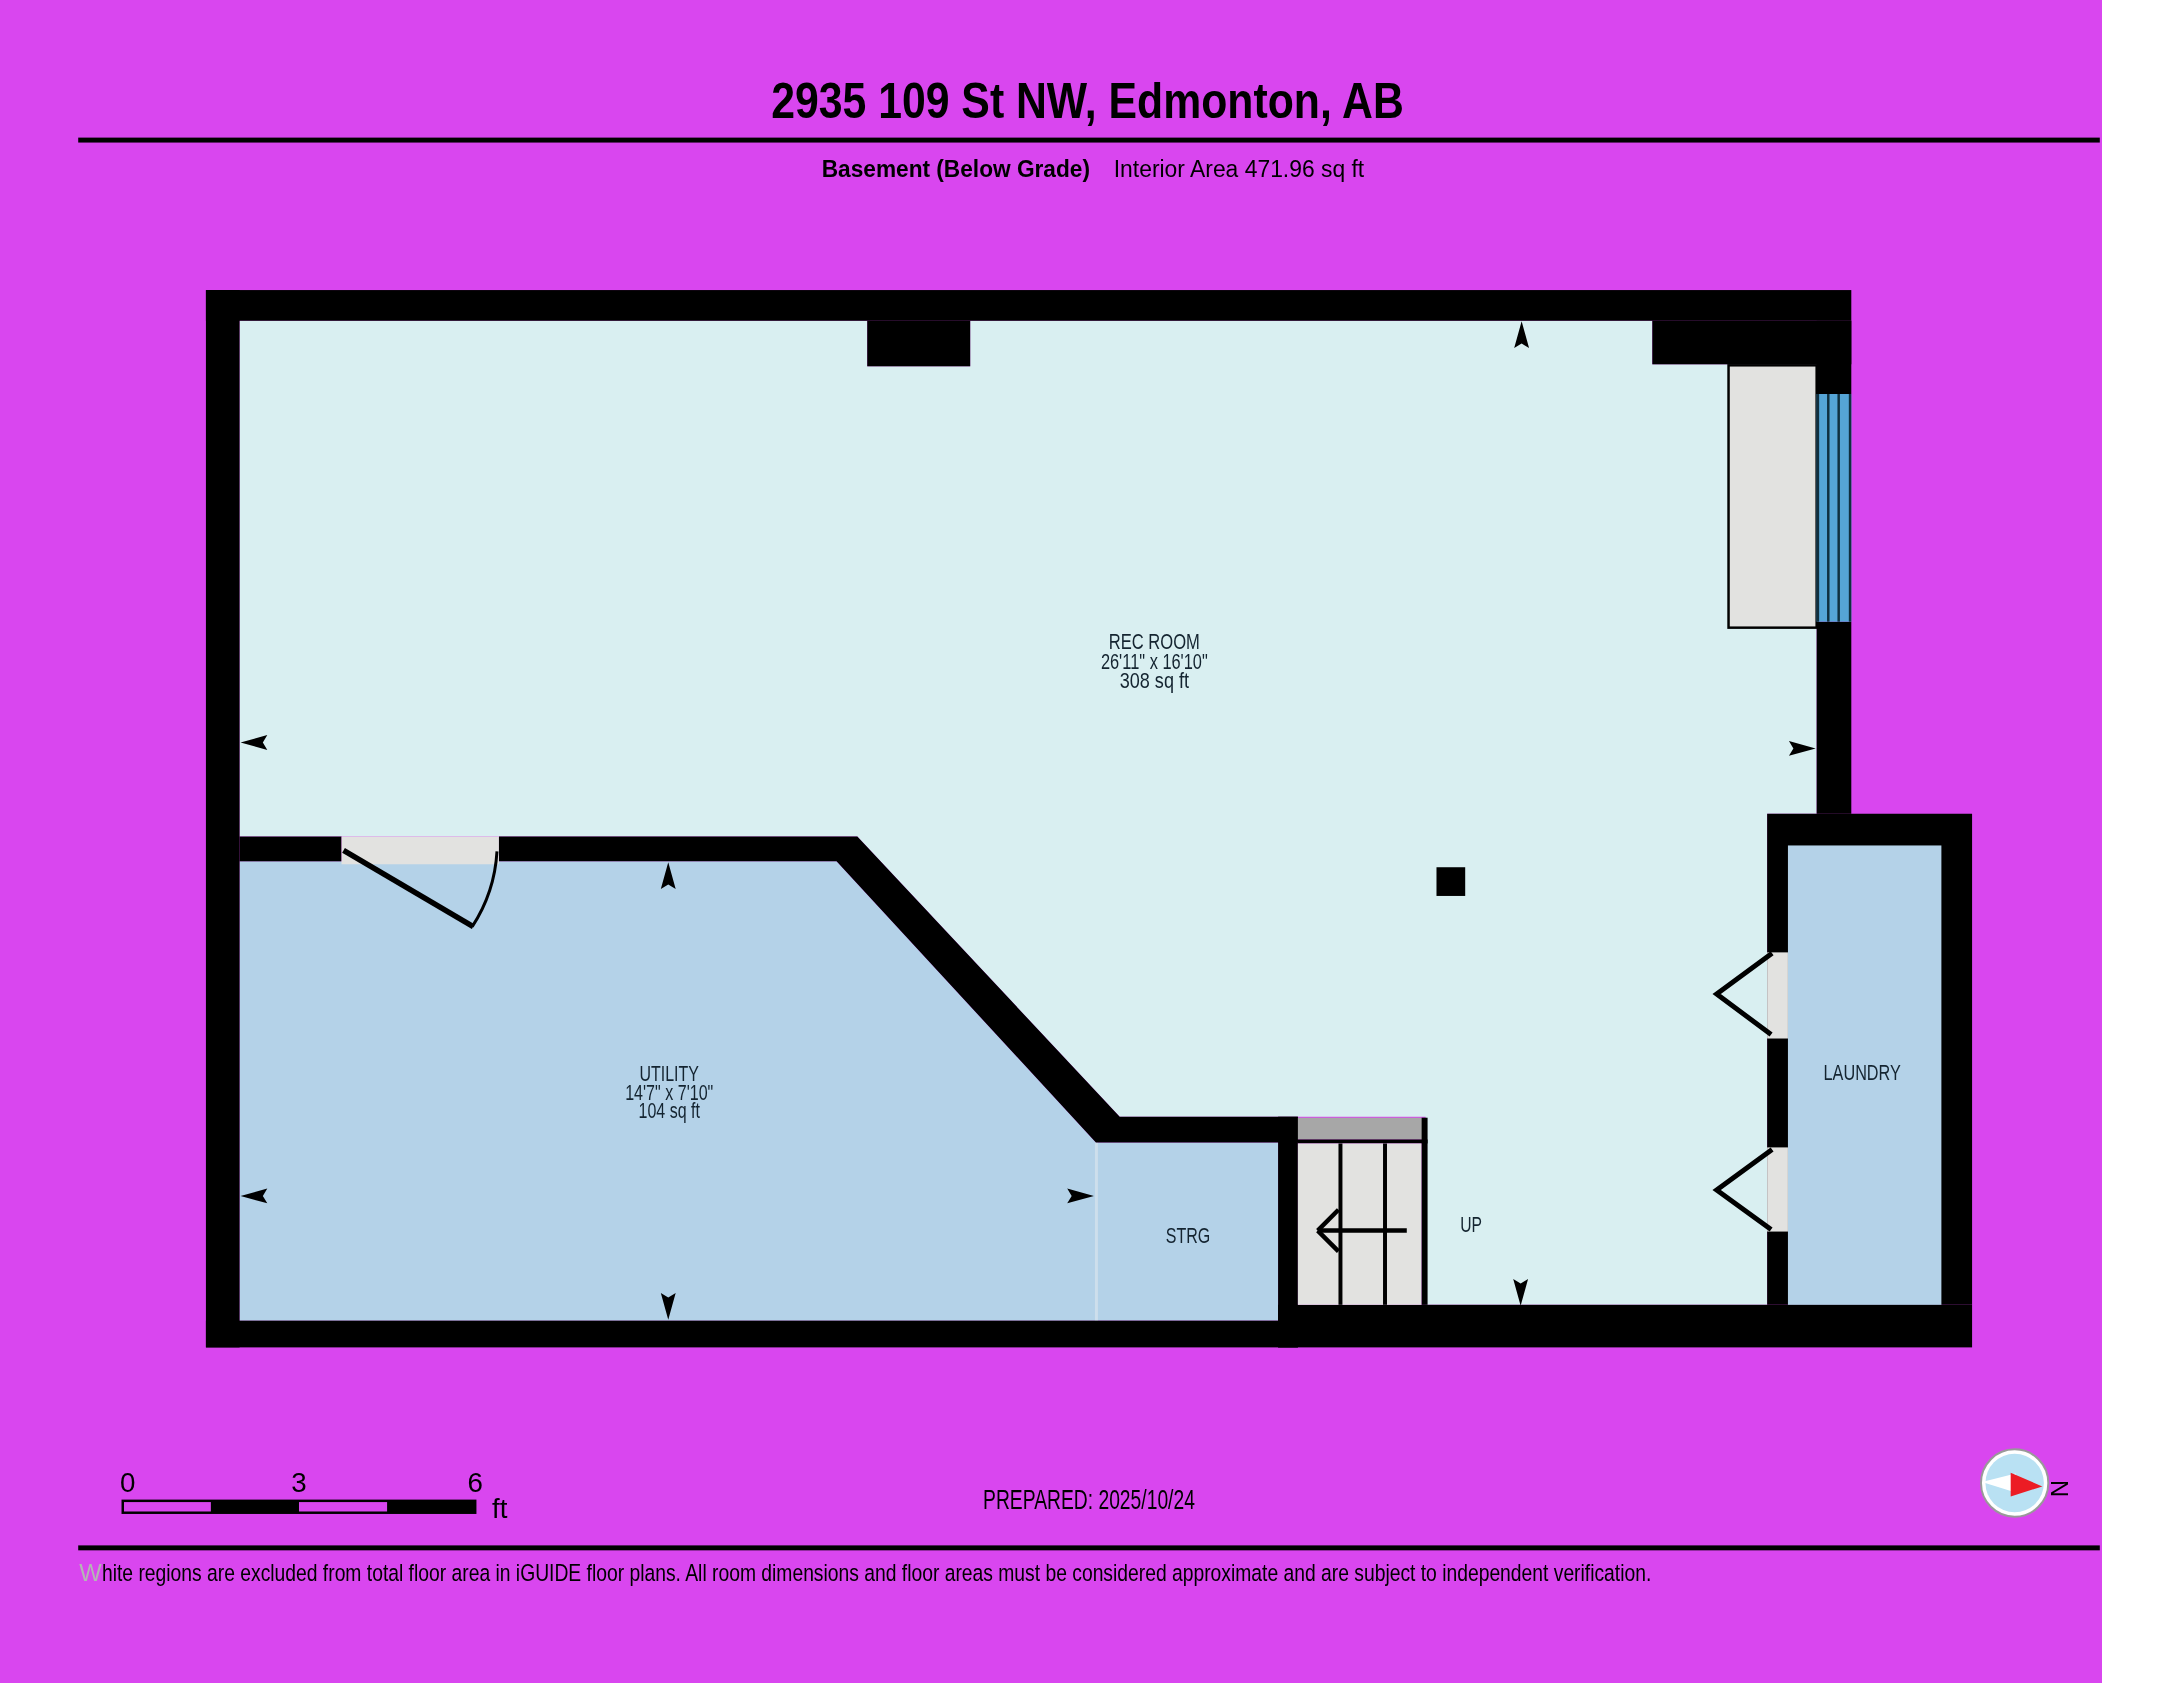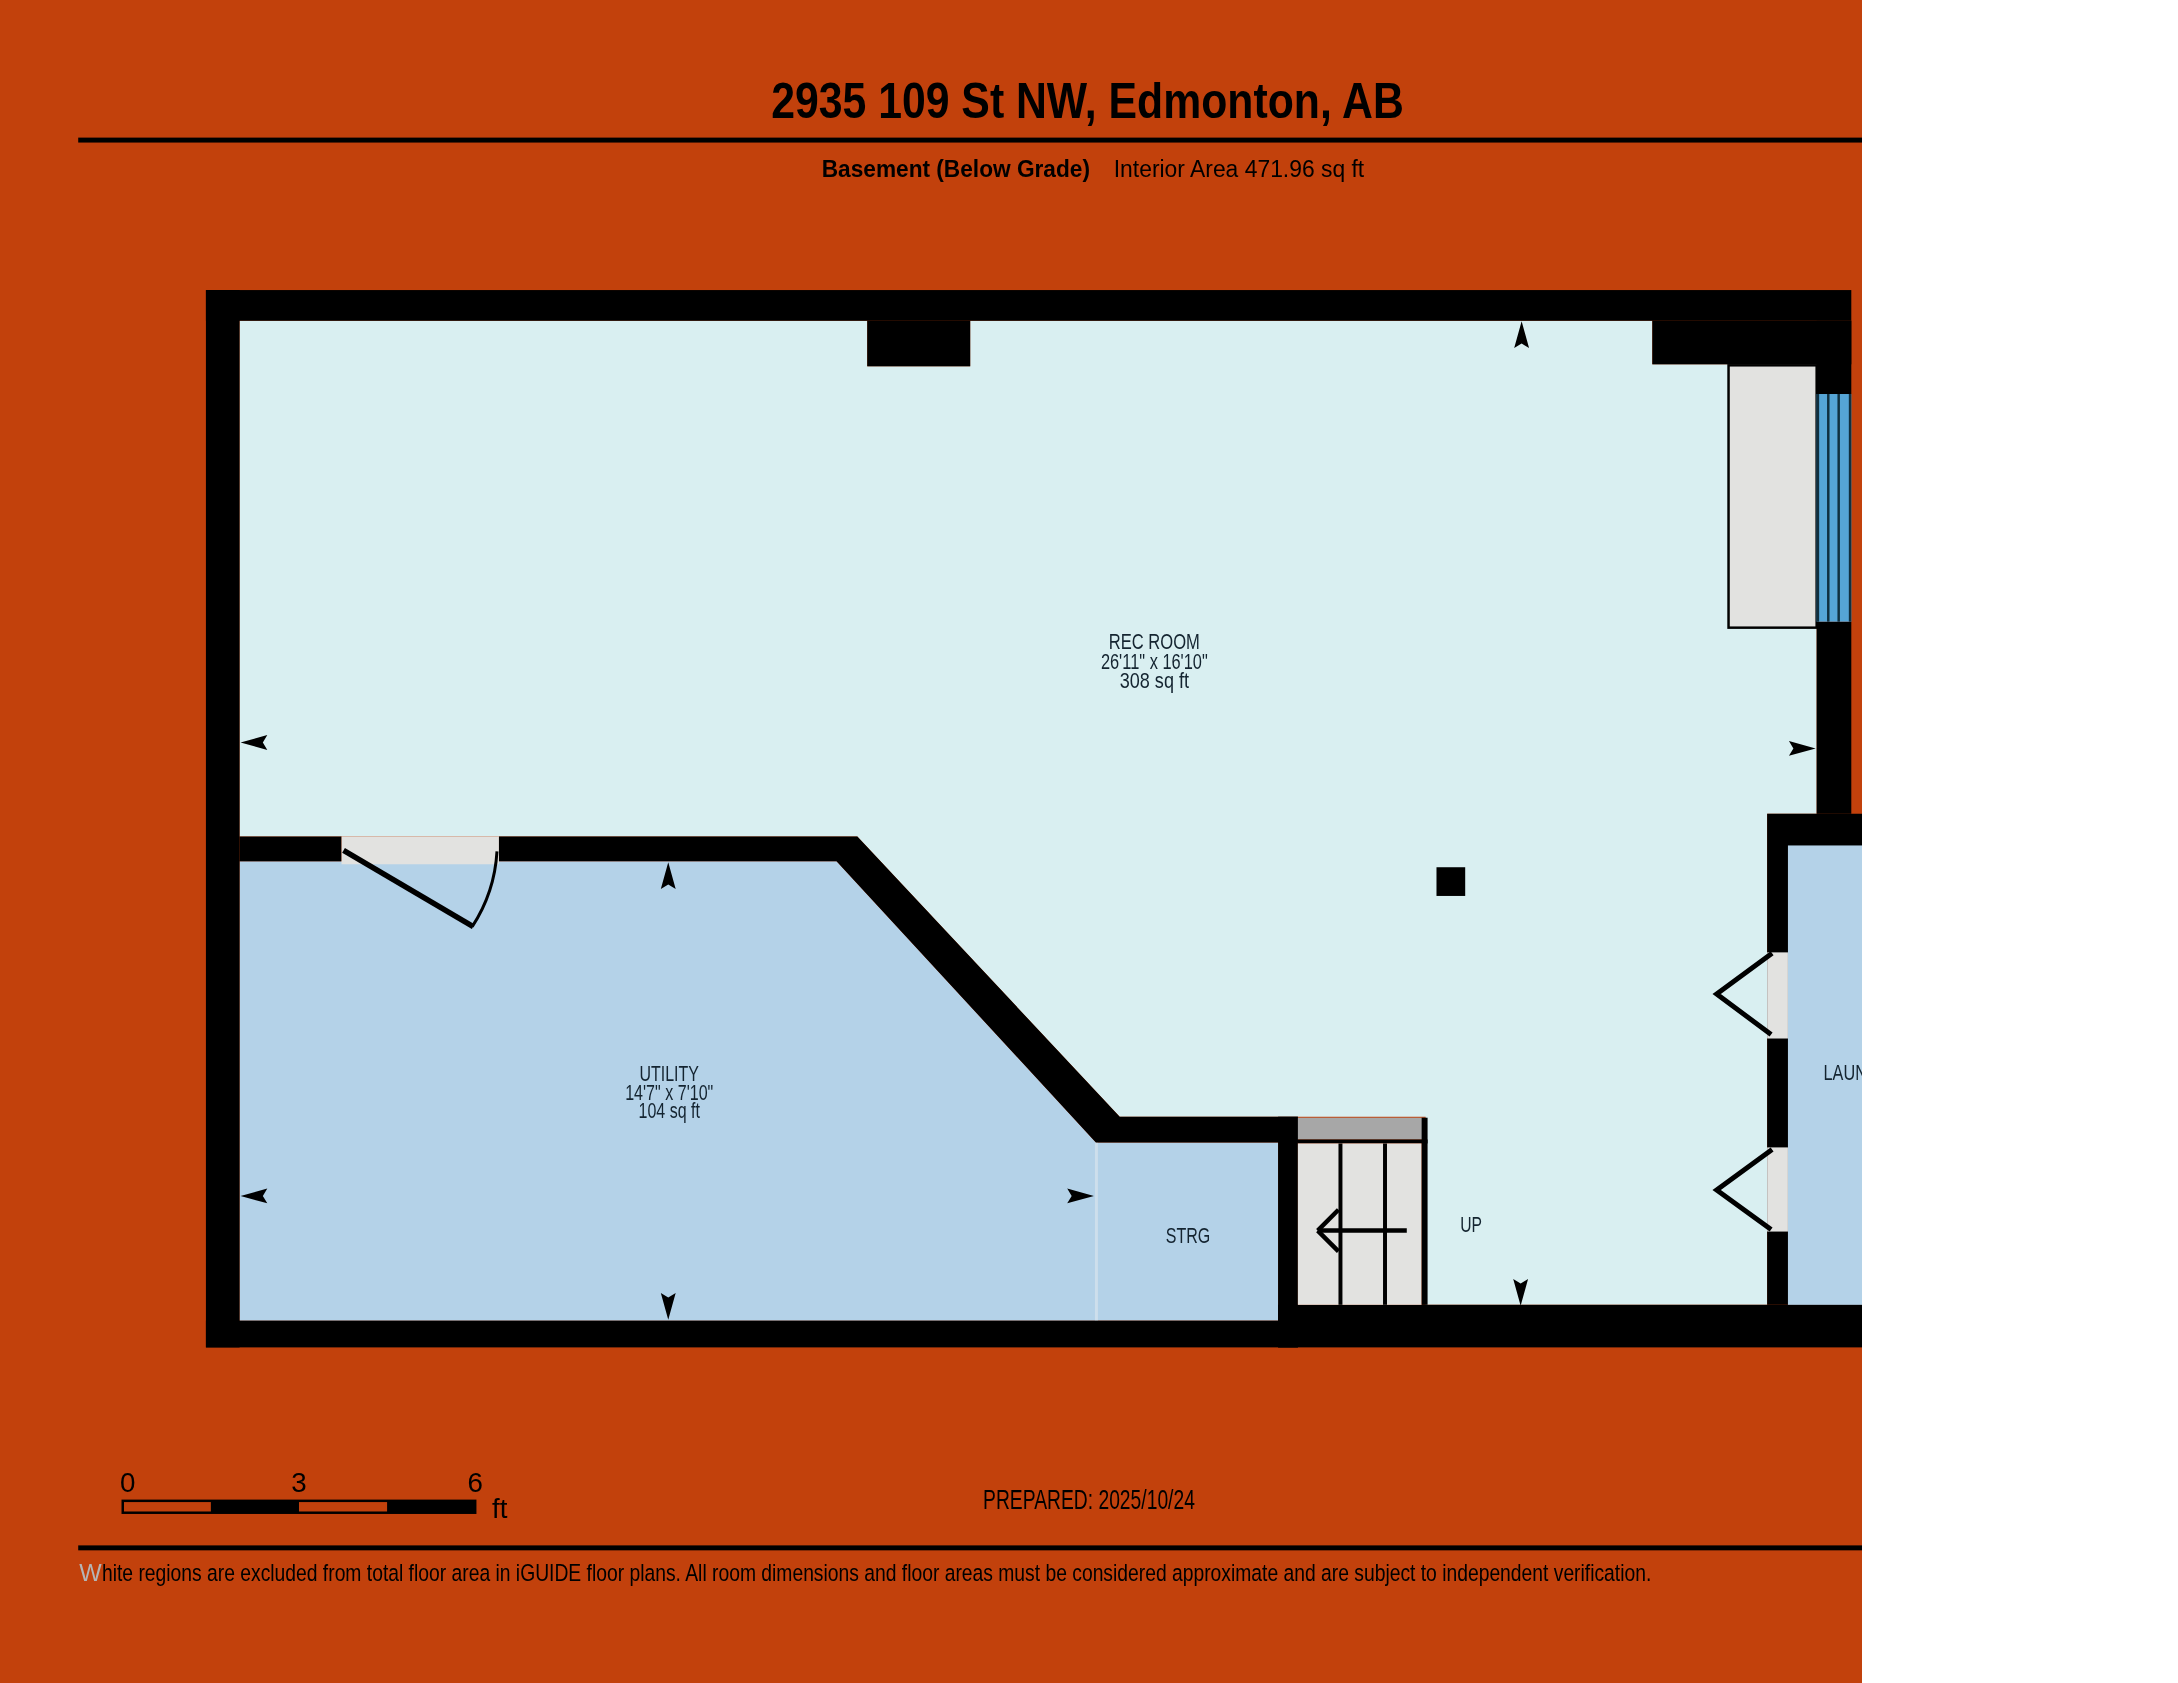--- a/index.html
+++ b/index.html
@@ -1,16 +1,16 @@
 <!DOCTYPE html>
 <html><head>
 <meta charset="utf-8">
 <style>
   html,body{margin:0;padding:0;background:#ffffff;}
-  .page{position:relative;width:1862px;height:1683px;background:#c2410c;overflow:hidden;
+  .page{position:relative;width:2102px;height:1683px;background:#d946ef;overflow:hidden;
         font-family:"Liberation Sans", sans-serif;}
   svg{position:absolute;left:0;top:0;}
 </style>
 </head>
 <body>
 <div class="page">
 <svg width="2178" height="1683" viewBox="0 0 2200 1700">
 
   <text x="779" y="119" font-size="51" font-weight="bold" fill="#000" textLength="639" lengthAdjust="spacingAndGlyphs" font-family="Liberation Sans, sans-serif">2935 109 St NW, Edmonton, AB</text>
 

